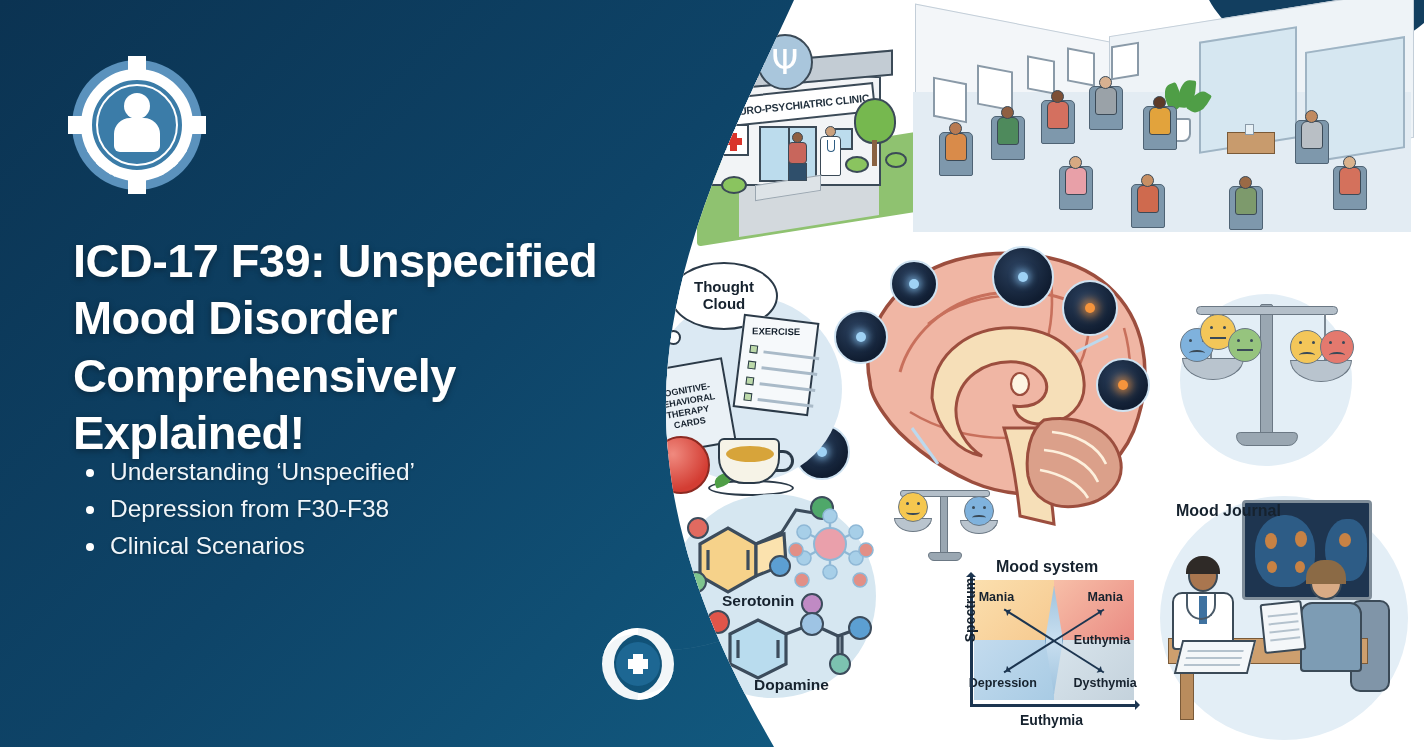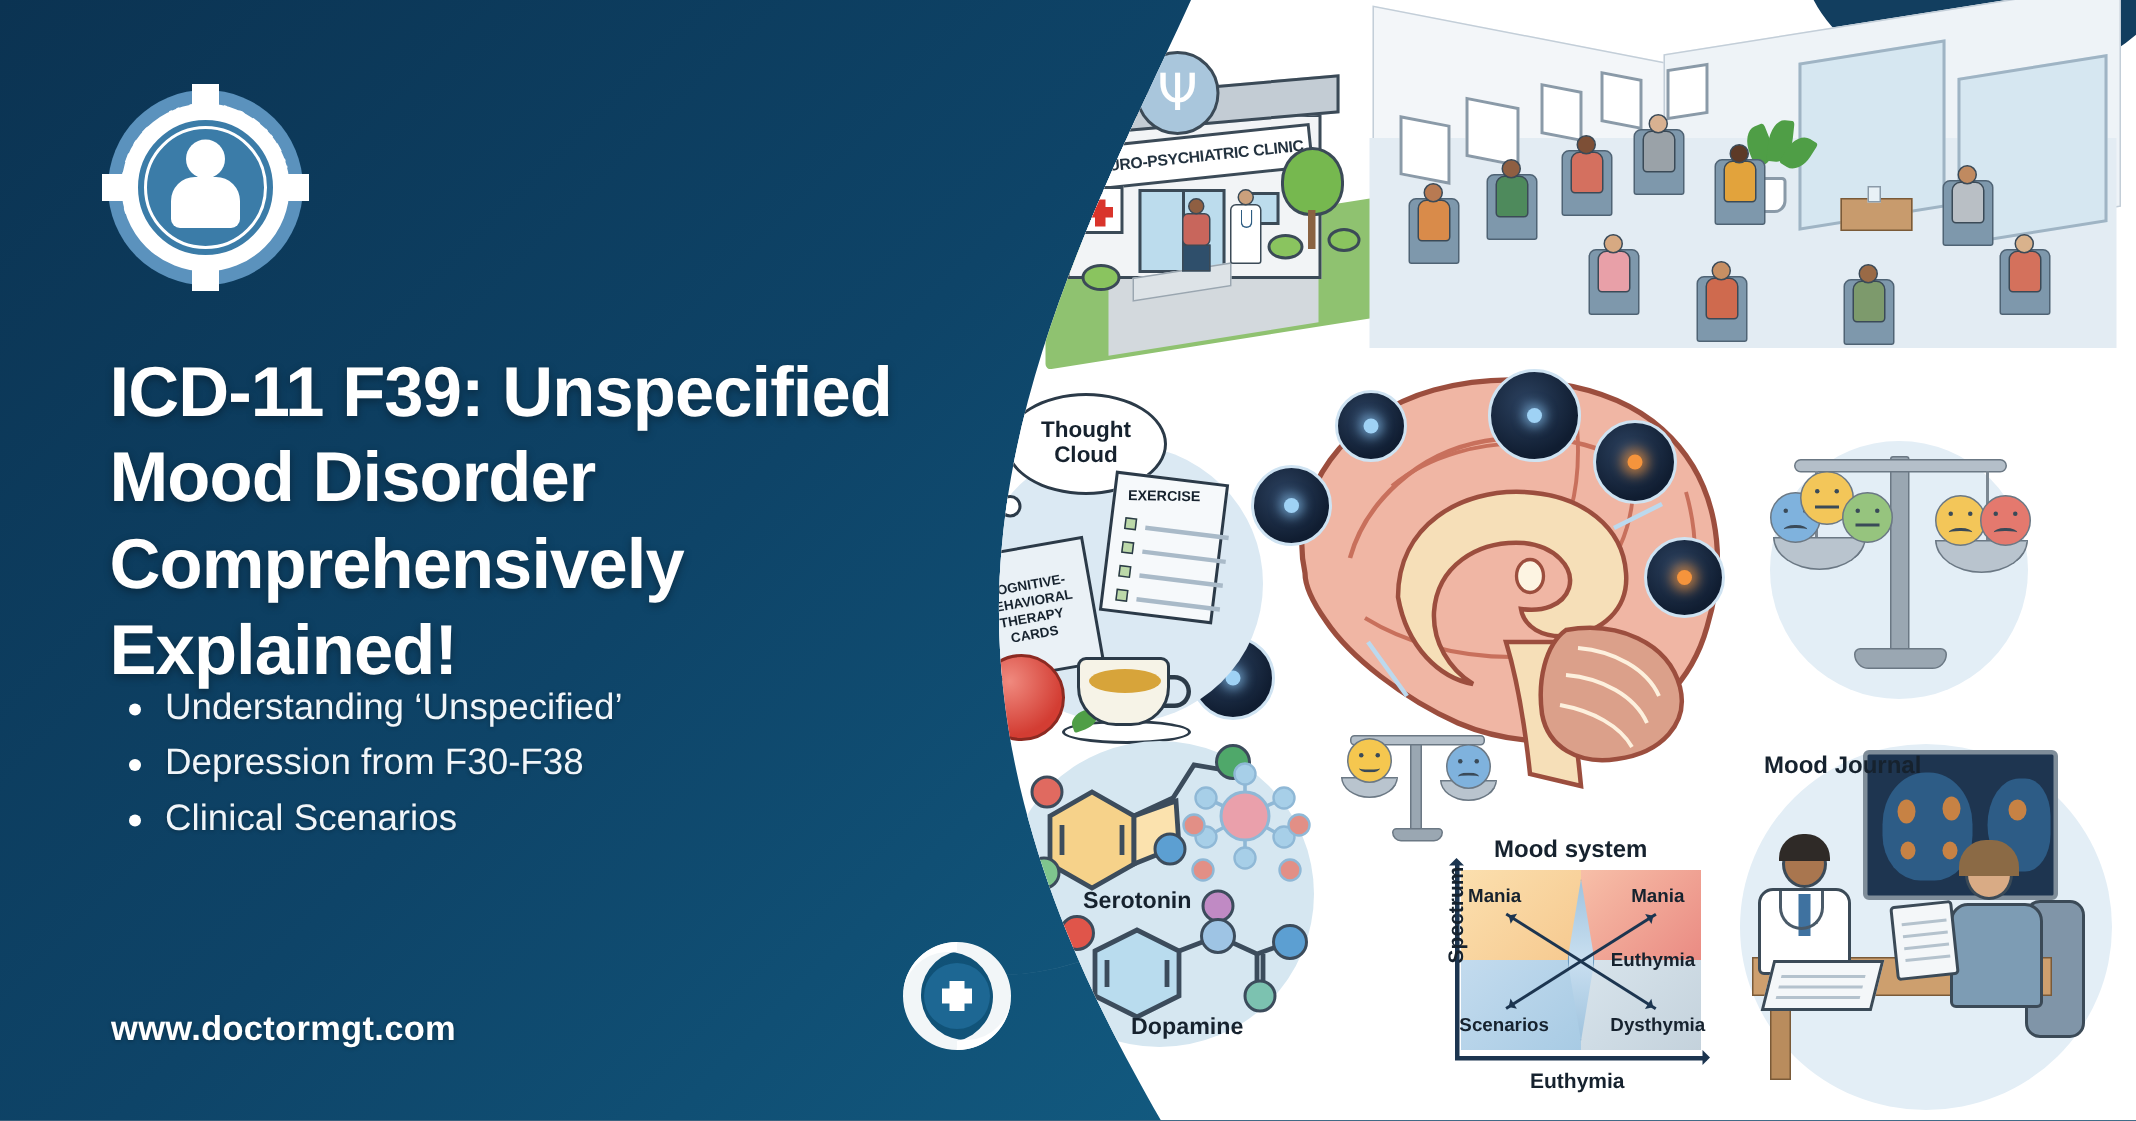--- a/index.html
+++ b/index.html
@@ -392,29 +392,28 @@
         <span style="transform: translate(-23.2603px, 46.5076px) rotate(26.5714deg) translate(-50%, -50%);">R</span>
         <span style="transform: translate(-8.00651px, 51.3799px) rotate(8.85714deg) translate(-50%, -50%);">V</span>
         <span style="transform: translate(8.00651px, 51.3799px) rotate(-8.85714deg) translate(-50%, -50%);">I</span>
         <span style="transform: translate(23.2603px, 46.5076px) rotate(-26.5714deg) translate(-50%, -50%);">C</span>
         <span style="transform: translate(36.3083px, 37.2251px) rotate(-44.2857deg) translate(-50%, -50%);">E</span>
         <span style="transform: translate(45.9133px, 24.4125px) rotate(-62deg) translate(-50%, -50%);">S</span>
       </div>
   </div>
 
 
-  <h1 class="headline">ICD-11 F39: Unspecified Mood Disorder Comprehensively Explained!</h1>
+  <h1 class="headline">ICD-17 F39: Unspecified Mood Disorder Comprehensively Explained!</h1>
 
   <ul class="bullets" id="bulletList">
       <li>Understanding ‘Unspecified’</li>
       <li>Depression from F30-F38</li>
       <li>Clinical Scenarios</li>
     </ul>
 
-  <div class="site-url">www.doctormgt.com</div>
 
   <svg class="swirl-logo" viewBox="0 0 80 80">
     <path d="M40 4 A36 36 0 1 0 76 40 A30 30 0 1 1 40 10 Z" fill="#ffffff" opacity=".95"></path>
     <path d="M40 76 A36 36 0 1 0 4 40 A30 30 0 1 1 40 70 Z" fill="#ffffff" opacity=".95"></path>
     <circle cx="40" cy="40" r="22" fill="#1d6793"></circle>
     <rect x="30" y="35" width="20" height="10" fill="#ffffff"></rect>
     <rect x="35" y="30" width="10" height="20" fill="#ffffff"></rect>
   </svg>
 
   <div class="white-panel">
@@ -645,21 +644,21 @@
         <div class="plot">
           <div class="q q-tl"></div>
           <div class="q q-tr"></div>
           <div class="q q-bl"></div>
           <div class="q q-br"></div>
           <div class="lens"></div>
           <div id="chartLabels">
               <div class="qlbl" style="left: 22.4px; top: 16.8px; transform: translate(-50%, -50%);">Mania</div>
               <div class="qlbl" style="left: 131.2px; top: 16.8px; transform: translate(-50%, -50%);">Mania</div>
               <div class="qlbl" style="left: 128px; top: 60px; transform: translate(-50%, -50%);">Euthymia</div>
-              <div class="qlbl" style="left: 28.8px; top: 103.2px; transform: translate(-50%, -50%);">Scenarios</div>
+              <div class="qlbl" style="left: 28.8px; top: 103.2px; transform: translate(-50%, -50%);">Depression</div>
               <div class="qlbl" style="left: 131.2px; top: 103.2px; transform: translate(-50%, -50%);">Dysthymia</div>
             </div>
           <div id="chartArrows">
               <div class="arr" style="left: 80px; top: 60px; width: 58.9671px; transform: rotate(-147.724deg);"></div>
               <div class="arr" style="left: 80px; top: 60px; width: 58.9671px; transform: rotate(-32.2756deg);"></div>
               <div class="arr" style="left: 80px; top: 60px; width: 58.9671px; transform: rotate(147.724deg);"></div>
               <div class="arr" style="left: 80px; top: 60px; width: 58.9671px; transform: rotate(32.2756deg);"></div>
             </div>
         </div>
         <div class="ax-v"></div>

